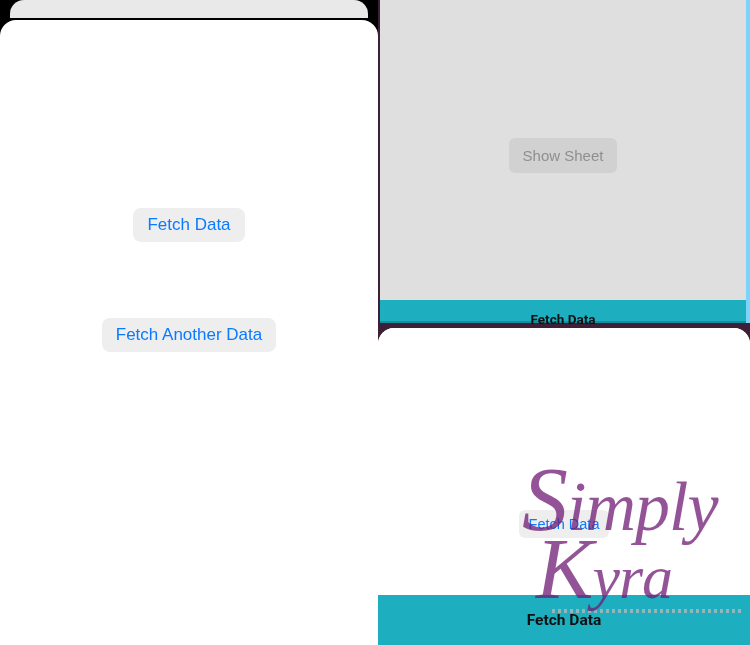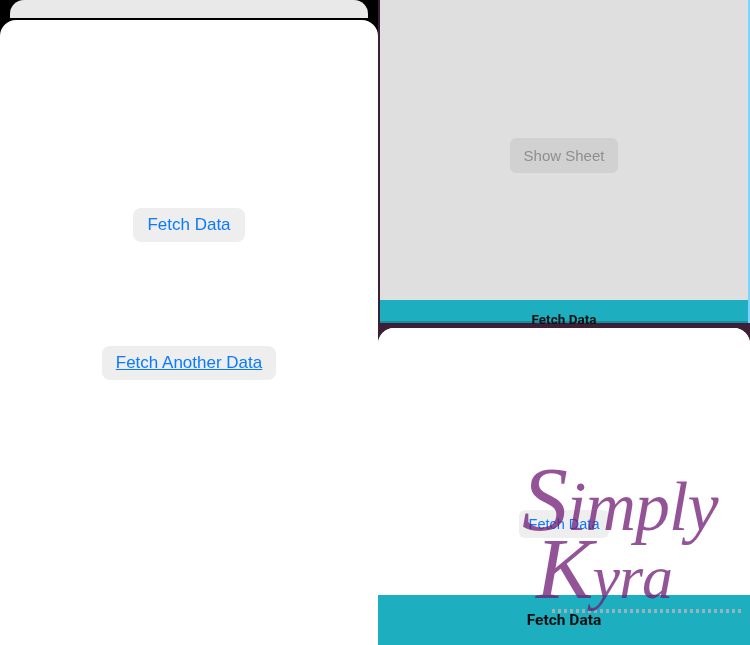--- a/index.html
+++ b/index.html
@@ -59,38 +59,38 @@
       color: #0a7aff;
       font-size: 17px;
       font-weight: 400;
       padding: 7px 14px;
       border-radius: 8px;
       border: none;
       cursor: pointer;
     }
 
     .btn-fetch-data-ios { margin-top: 188px; }
-    .btn-fetch-another-ios { margin-top: 104px; text-decoration: underline; }
+    .btn-fetch-another-ios { margin-top: 76px; }
 
     
     .right-col {
       width: 372px;
       height: 645px;
       position: relative;
       background: #3d1f37;
       display: flex;
       flex-direction: column;
     }
 
     
     .right-top {
       flex: 0 0 323px;
       position: relative;
       border-left: 2px solid #3d1f37;
-      border-right: 2px solid #7dd3fc;
+      border-right: 4px solid #7dd3fc;
     }
 
     .right-top-body {
       position: absolute;
       inset: 0;
       background: #dfdfdf;
       display: flex;
       flex-direction: column;
       align-items: center;
     }

